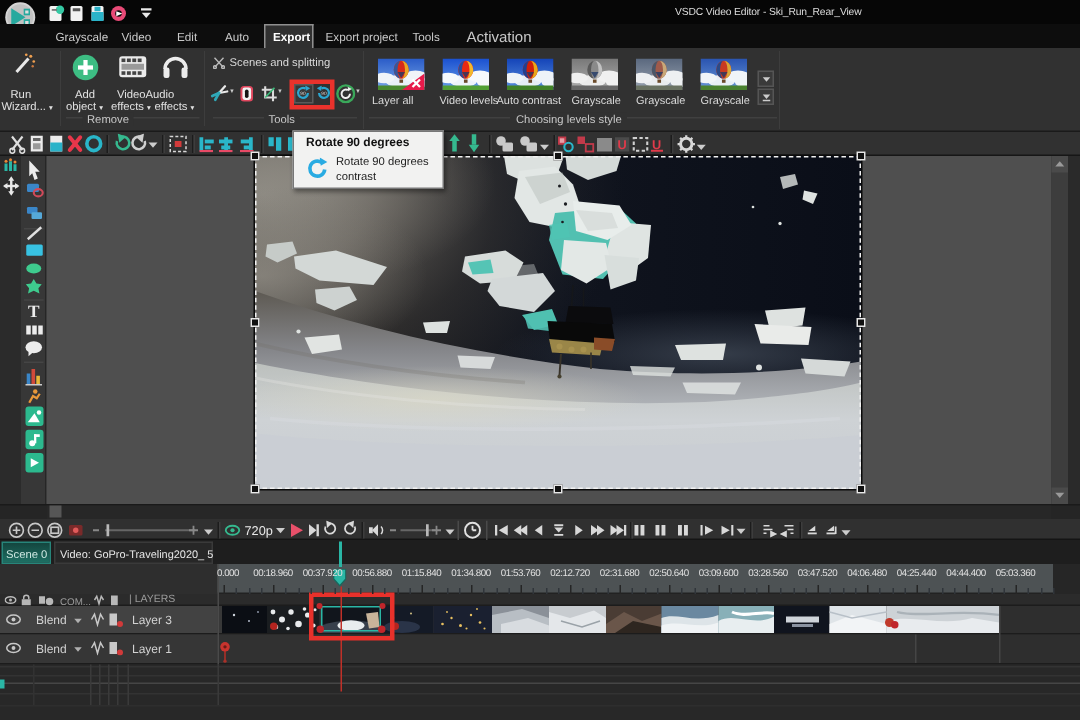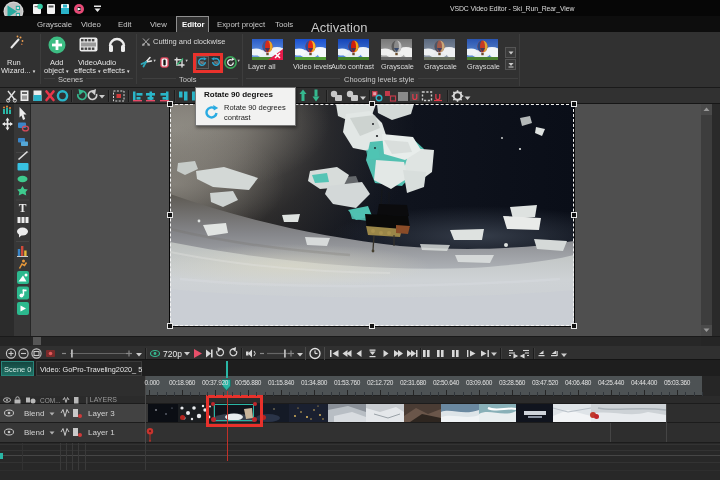--- a/index.html
+++ b/index.html
@@ -33,26 +33,26 @@
     <polygon points="45.5,4.5 49.5,6 45.5,7.8" fill="#fff"></polygon>
  <rect x="62" y="2.5" width="7" height="1.5" fill="#e8e8e8"></rect>
     <polygon points="62.5,5.5 68.5,5.5 65.5,9" fill="#e8e8e8"></polygon>
 </svg>
 <div class="t" style="left:450px;top:5px;font-size:6.9px;letter-spacing:-0.1px;color:#dcdcdc">VSDC Video Editor - Ski_Run_Rear_View</div>
 
 <div class="a" style="left:0;top:16px;width:720px;height:16px;background:#0d0d0d"></div>
 <div class="t" style="left:37px;top:20px;font-size:7.8px;color:#c9c9c9">Grayscale</div>
 <div class="t" style="left:81px;top:20px;font-size:7.8px;color:#c9c9c9">Video</div>
 <div class="t" style="left:118px;top:20px;font-size:7.8px;color:#c9c9c9">Edit</div>
-<div class="t" style="left:150px;top:20px;font-size:7.8px;color:#c9c9c9">View</div>
+<div class="t" style="left:150px;top:20px;font-size:7.8px;color:#c9c9c9">Auto</div>
 <div class="a" style="left:176px;top:16px;width:33px;height:16px;background:#303030;border:1px solid #8f8f8f;border-bottom:none"></div>
-<div class="t" style="left:182px;top:20px;font-size:7.8px;color:#ffffff;font-weight:bold">Editor</div>
+<div class="t" style="left:182px;top:20px;font-size:7.8px;color:#ffffff;font-weight:bold">Export</div>
 <div class="t" style="left:217px;top:20px;font-size:7.8px;color:#c9c9c9">Export project</div>
 <div class="t" style="left:275px;top:20px;font-size:7.8px;color:#c9c9c9">Tools</div>
-<div class="t" style="left:311px;top:20px;font-size:13px;color:#c9c9c9">Activation</div>
+<div class="t" style="left:311px;top:20px;font-size:10px;color:#c9c9c9">Activation</div>
 
 <div class="a" style="left:0;top:32px;width:720px;height:56px;background:#313131;border-bottom:1px solid #1a1a1a"></div>
 
 <svg class="a" style="left:8px;top:35px" width="16" height="16" viewBox="0 0 16 16">
  <line x1="3" y1="13" x2="11" y2="4" stroke="#e8e8e8" stroke-width="2"></line>
  <circle cx="12.5" cy="2.5" r="1" fill="#f0a050"></circle>
     <circle cx="14.5" cy="6" r="0.9" fill="#f0a050"></circle>
     <circle cx="9.5" cy="1.5" r="0.9" fill="#f0a050"></circle>
     <circle cx="13.8" cy="9.2" r="0.8" fill="#c87840"></circle>
 </svg>
@@ -84,30 +84,30 @@
 <div class="t" style="left:74px;top:65.5px;font-size:7.5px;color:#e2e2e2">effects <span style="font-size:5px">▾</span></div>
 
 <svg class="a" style="left:108px;top:36px" width="18" height="17" viewBox="0 0 18 17">
  <path d="M2,10 a7,7 0 0 1 14,0" fill="none" stroke="#ececec" stroke-width="2.4"></path>
  <rect x="1" y="9" width="4" height="7" rx="1.5" fill="#ececec"></rect>
     <rect x="13" y="9" width="4" height="7" rx="1.5" fill="#ececec"></rect>
 </svg>
 <div class="t" style="left:97px;top:57.5px;font-size:7.5px;color:#e2e2e2">Audio</div>
 <div class="t" style="left:103px;top:65.5px;font-size:7.5px;color:#e2e2e2">effects <span style="font-size:5px">▾</span></div>
 <div class="a" style="left:44px;top:78px;width:89px;height:1px;background:#404040"></div>
-<div class="t" style="left:55px;top:74.5px;font-size:7.5px;color:#c8c8c8;background:#313131;padding:0 3px">Scenes</div>
+<div class="t" style="left:55px;top:74.5px;font-size:7.5px;color:#c8c8c8;background:#313131;padding:0 3px">Remove</div>
 <div class="vsep" style="left:136px;top:34px;height:50px"></div>
 
 <svg class="a" style="left:142px;top:38px" width="8" height="8" viewBox="0 0 8 8">
     <line x1="1" y1="0.5" x2="7" y2="7" stroke="#bbb" stroke-width="0.9"></line>
     <line x1="7" y1="0.5" x2="1" y2="7" stroke="#bbb" stroke-width="0.9"></line>
     <circle cx="1.3" cy="6.8" r="1" fill="none" stroke="#bbb" stroke-width="0.8"></circle>
     <circle cx="6.7" cy="6.8" r="1" fill="none" stroke="#bbb" stroke-width="0.8"></circle>
   </svg>
-<div class="t" style="left:153px;top:37px;font-size:7.5px;color:#dadada">Cutting and clockwise</div>
+<div class="t" style="left:153px;top:37px;font-size:7.5px;color:#dadada">Scenes and splitting</div>
 
 <svg class="a" style="left:139px;top:56px" width="14" height="12" viewBox="0 0 14 12">
  <g stroke="#e8e8e8" stroke-width="1.5" stroke-linecap="round">
       <line x1="7" y1="6" x2="11" y2="1.5"></line>
       <line x1="7" y1="6" x2="12.5" y2="5"></line>
     </g>
  <g stroke="#2fa8b8" stroke-width="1.8" stroke-linecap="round">
       <line x1="7" y1="6" x2="2.5" y2="8"></line>
       <line x1="7" y1="6" x2="4.5" y2="10.5"></line>
     </g>

